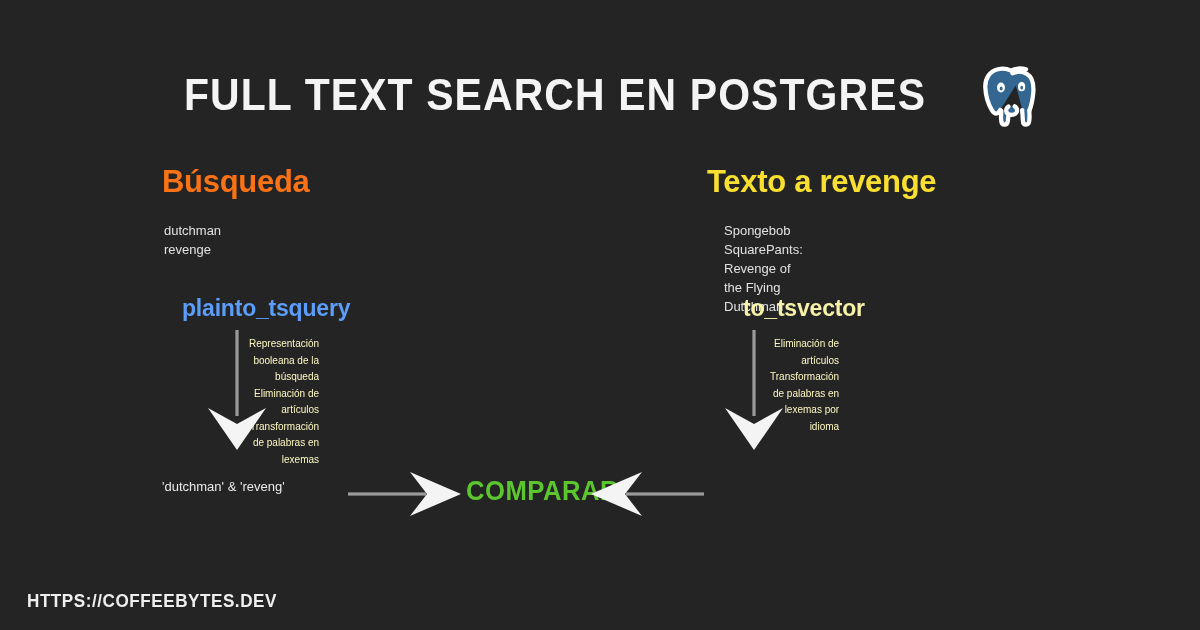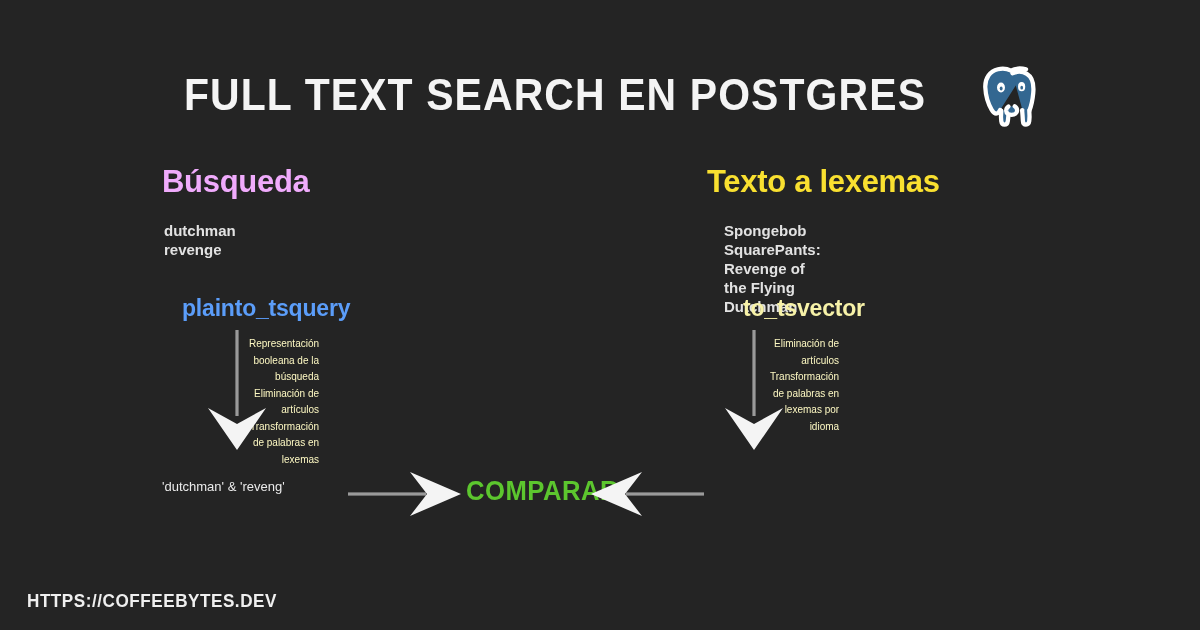--- a/index.html
+++ b/index.html
@@ -37,30 +37,29 @@
   .col-right{ left:707px; }
 
   .col-heading{
     position:absolute;
     font-family:"Liberation Sans", sans-serif;
     font-weight:700;
     font-size:31px;
     letter-spacing:-0.3px;
     white-space:nowrap;
   }
-  .col-heading.blue{ color:#f0abfc; }
+  .col-heading.blue{ color:#f97316; }
   .col-heading.yellow{ color:#f9e030; }
 
   .col-body{
     position:absolute;
-    font-size:15px;
+    font-size:13px;
     line-height:19px;
     color:#e2e2e2;
     white-space:pre-line;
-    font-weight:bold;
   }
 
   .fn-label{
     position:absolute;
     font-family:"Liberation Sans", sans-serif;
     font-weight:700;
     font-size:23px;
     letter-spacing:-0.2px;
     white-space:nowrap;
     margin-left:20px;
@@ -143,21 +142,21 @@
 Eliminación de artículos
 Transformación de palabras en lexemas</div>
   </div>
 
   <svg class="arrow-svg" style="left:205px; top:330px;" width="64" height="122" viewBox="0 0 64 122">
     <rect x="30.4" y="0" width="3.2" height="86" fill="#9a9a9a"></rect>
     <path d="M3 78 L32 120 L61 78 L32 94 Z" fill="#f4f4f4"></path>
   </svg>
 
   <div class="col col-right">
-    <div class="col-heading yellow" style="left:0; top:164px;">Texto a lexemas</div>
+    <div class="col-heading yellow" style="left:0; top:164px;">Texto a revenge</div>
     <div class="col-body" style="left:17px; top:221px;">Spongebob SquarePants:
 Revenge of the Flying Dutchman</div>
     <div class="fn-label paleyellow" style="left:16px; top:295px;">to_tsvector</div>
     <div class="notes" style="left:63px; top:336px;">Eliminación de artículos
 Transformación de palabras en lexemas por idioma</div>
   </div>
 
   <svg class="arrow-svg" style="left:722px; top:330px;" width="64" height="122" viewBox="0 0 64 122">
     <rect x="30.4" y="0" width="3.2" height="86" fill="#9a9a9a"></rect>
     <path d="M3 78 L32 120 L61 78 L32 94 Z" fill="#f4f4f4"></path>

